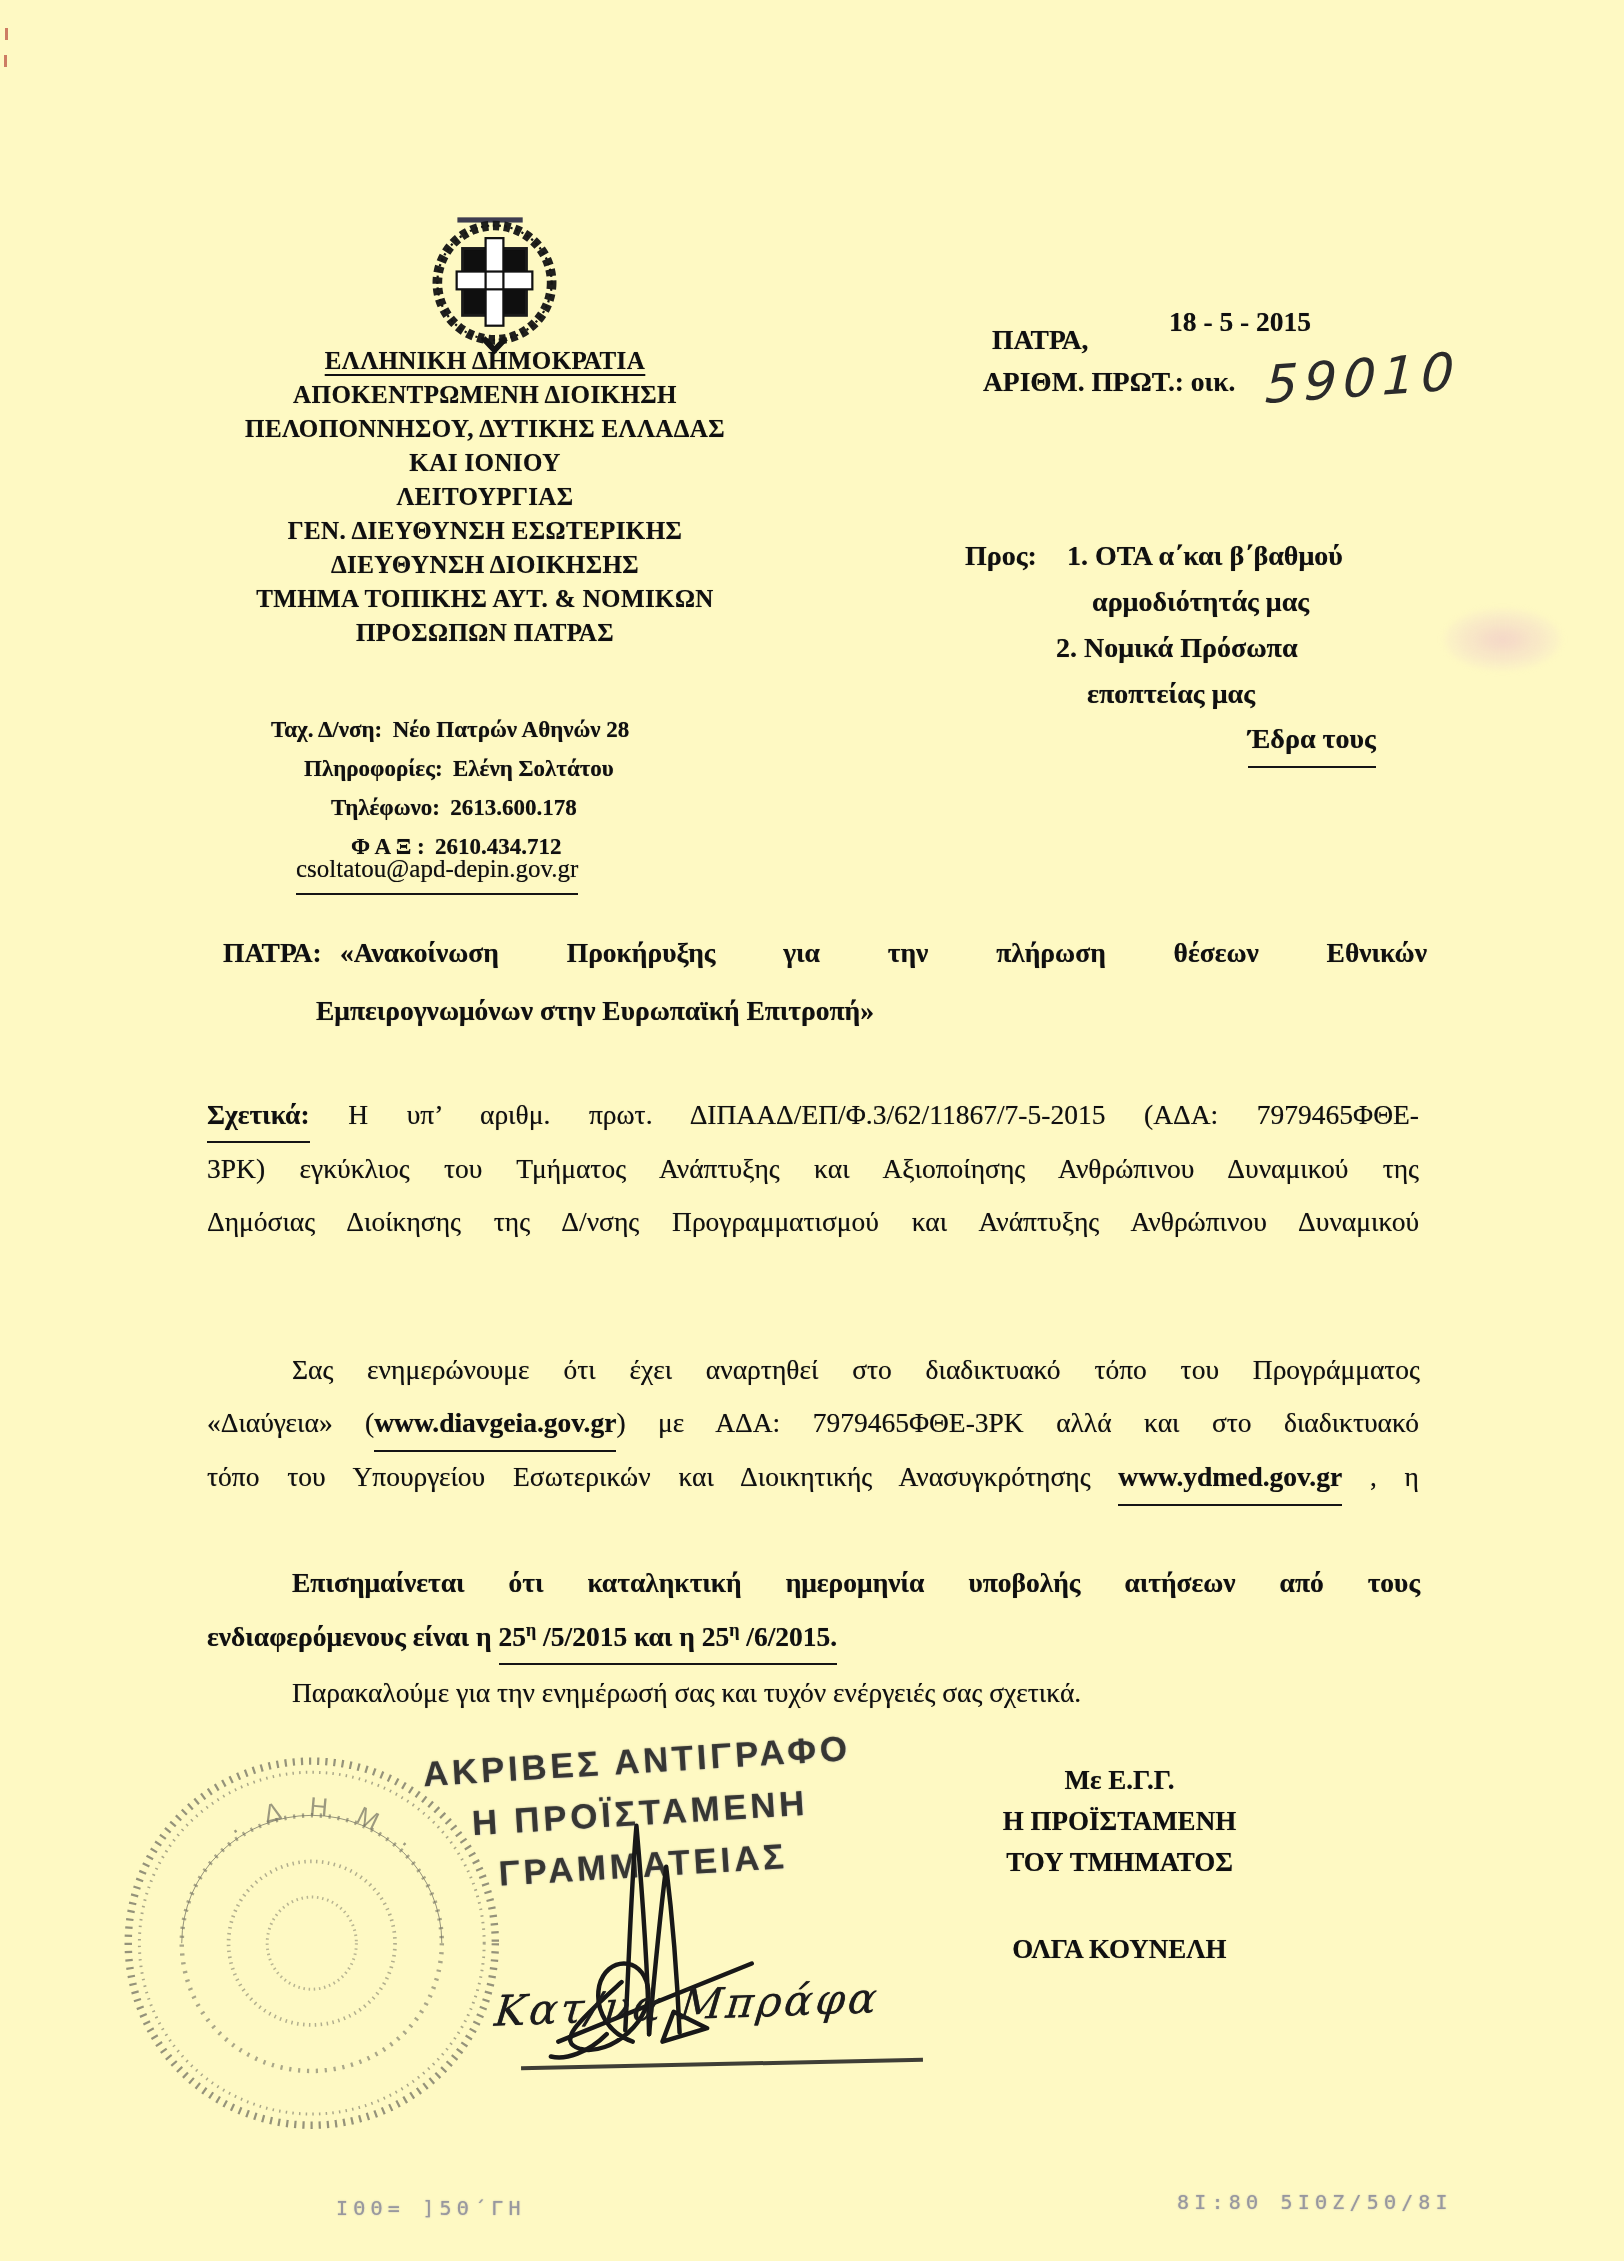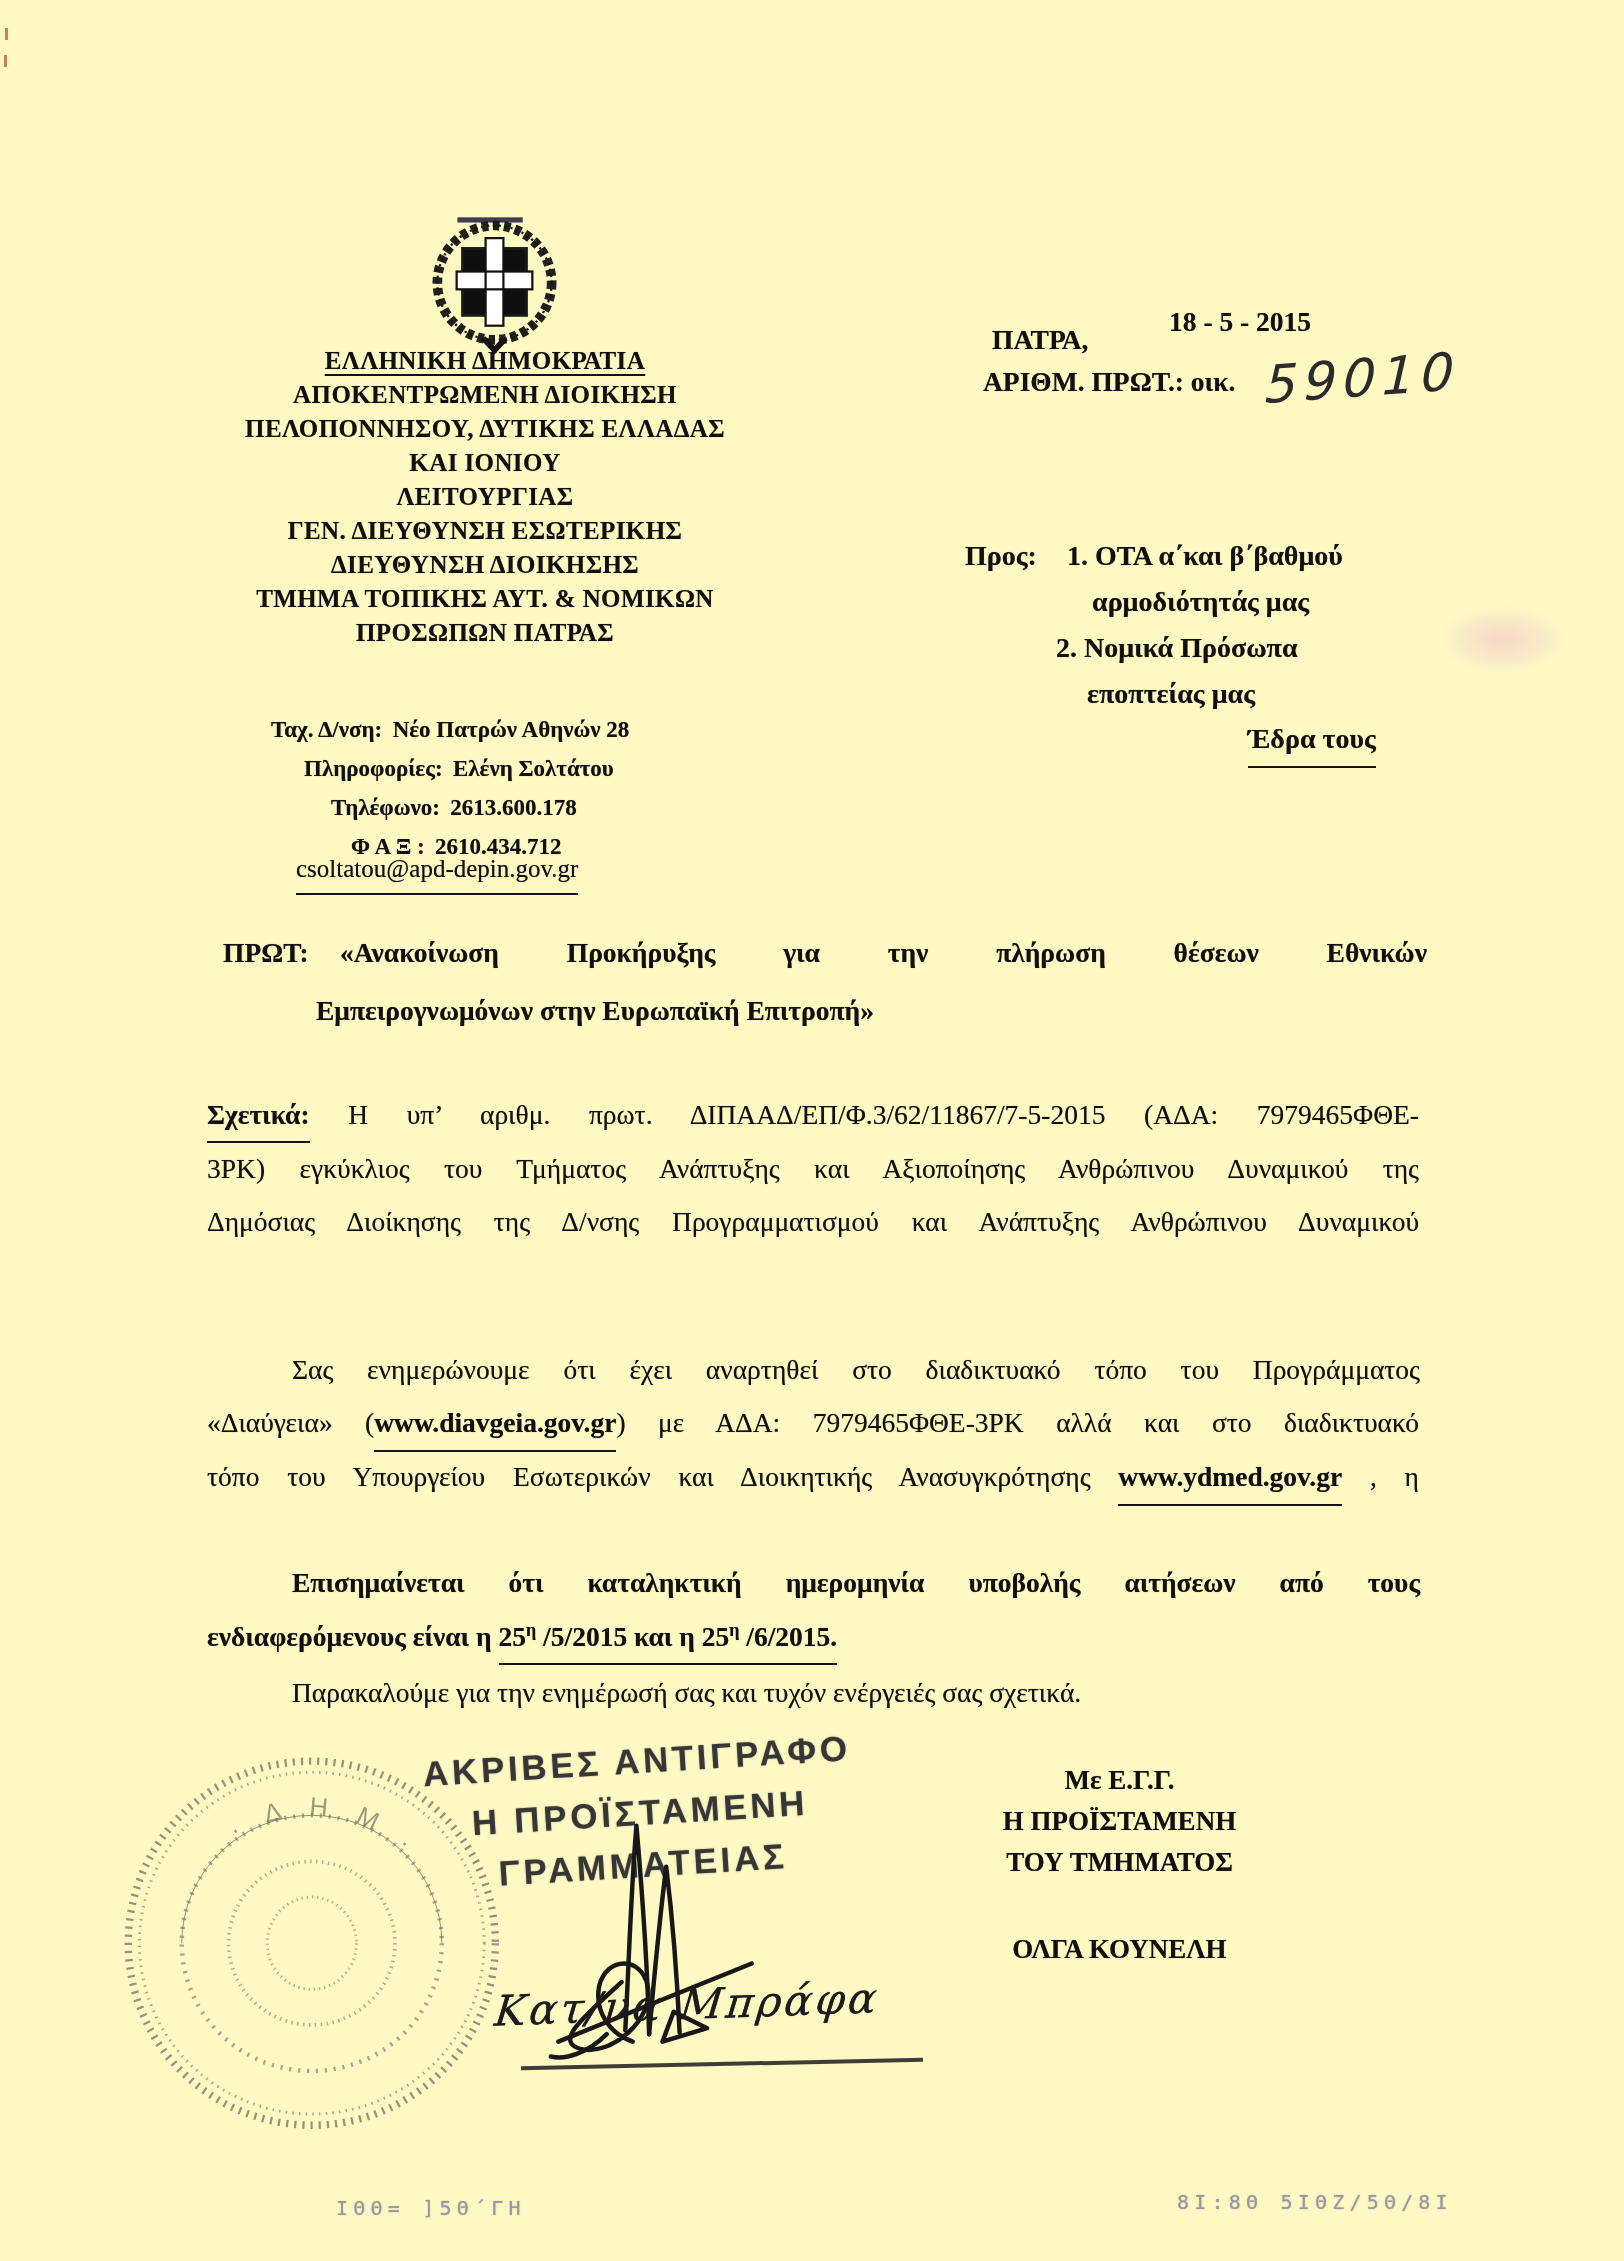--- a/index.html
+++ b/index.html
@@ -131,21 +131,21 @@
   <span class="abs meta-line ink" style="left:983px;top:366px;">ΑΡΙΘΜ. ΠΡΩΤ.: οικ.</span>
   <span class="abs hand" style="left:1265px;top:348px;font-size:52px;">59010</span>
 
   <span class="abs pros ink" style="left:965px;top:540px;">Προς:</span>
   <span class="abs pros ink" style="left:1067px;top:540px;">1. ΟΤΑ α΄και β΄βαθμού</span>
   <span class="abs pros ink" style="left:1092px;top:586px;">αρμοδιότητάς μας</span>
   <span class="abs pros ink" style="left:1056px;top:632px;">2. Νομικά Πρόσωπα</span>
   <span class="abs pros ink" style="left:1087px;top:678px;">εποπτείας μας</span>
   <span class="abs pros ink u" style="left:1248px;top:723px;">Έδρα τους</span>
 
-  <span class="abs body-line b ink" style="left:223px;top:937px;">ΠΡΩΤ:</span>
+  <span class="abs body-line b ink" style="left:223px;top:937px;">ΠΑΤΡΑ:</span>
   <div class="abs body-line b ink jline" style="left:340px;top:937px;width:1087px;word-spacing:7.4px;">«Ανακοίνωση Προκήρυξης για την πλήρωση θέσεων Εθνικών</div>
   <div class="abs body-line b ink" style="left:316px;top:995px;">Εμπειρογνωμόνων στην Ευρωπαϊκή Επιτροπή»</div>
 
   <div class="abs body-line ink jline line" style="left:207px;top:1099px;width:1212px;">
     <span class="b u">Σχετικά:</span>
     <span>Η υπ’ αριθμ. πρωτ. ΔΙΠΑΑΔ/ΕΠ/Φ.3/62/11867/7-5-2015 (ΑΔΑ: 7979465ΦΘΕ-</span>
   </div>
   <div class="abs body-line ink jline line" style="left:207px;top:1153px;width:1212px;">3ΡΚ) εγκύκλιος του Τμήματος Ανάπτυξης και Αξιοποίησης Ανθρώπινου Δυναμικού της</div>
   <div class="abs body-line ink jline line" style="left:207px;top:1206px;width:1212px;">Δημόσιας Διοίκησης της Δ/νσης Προγραμματισμού και Ανάπτυξης Ανθρώπινου Δυναμικού</div>
 

